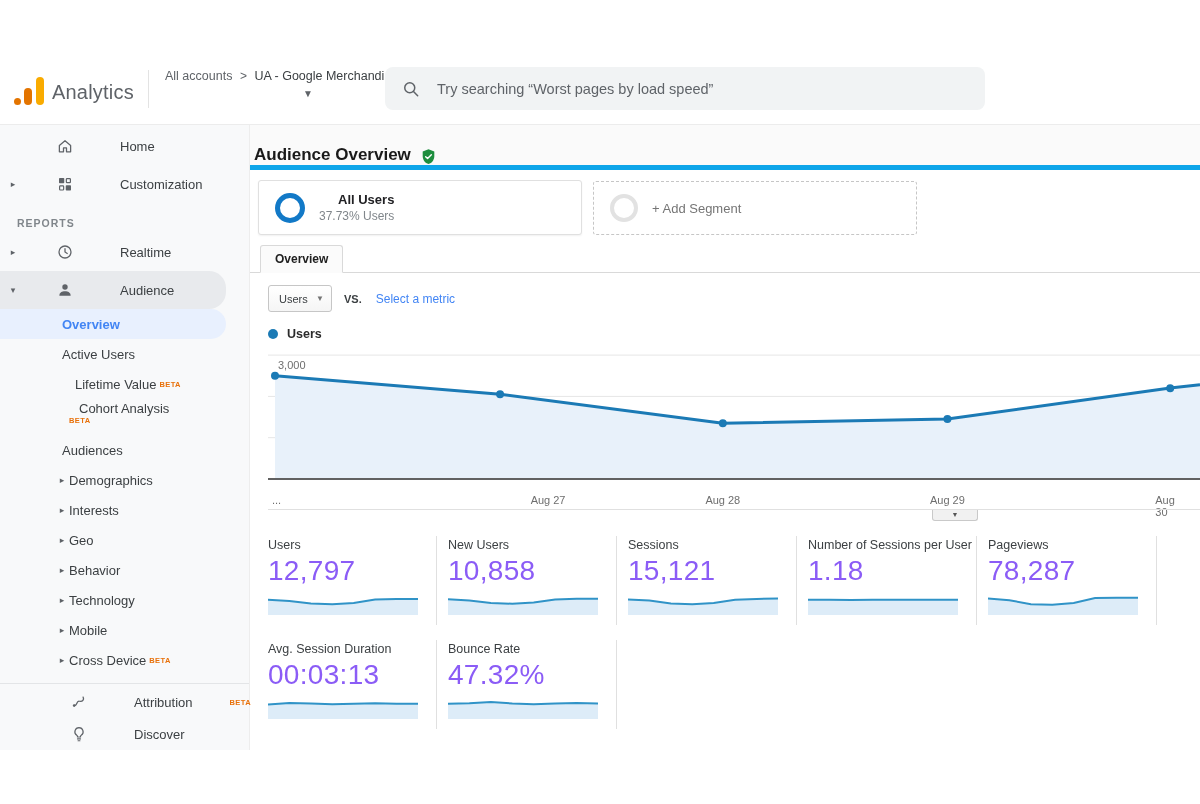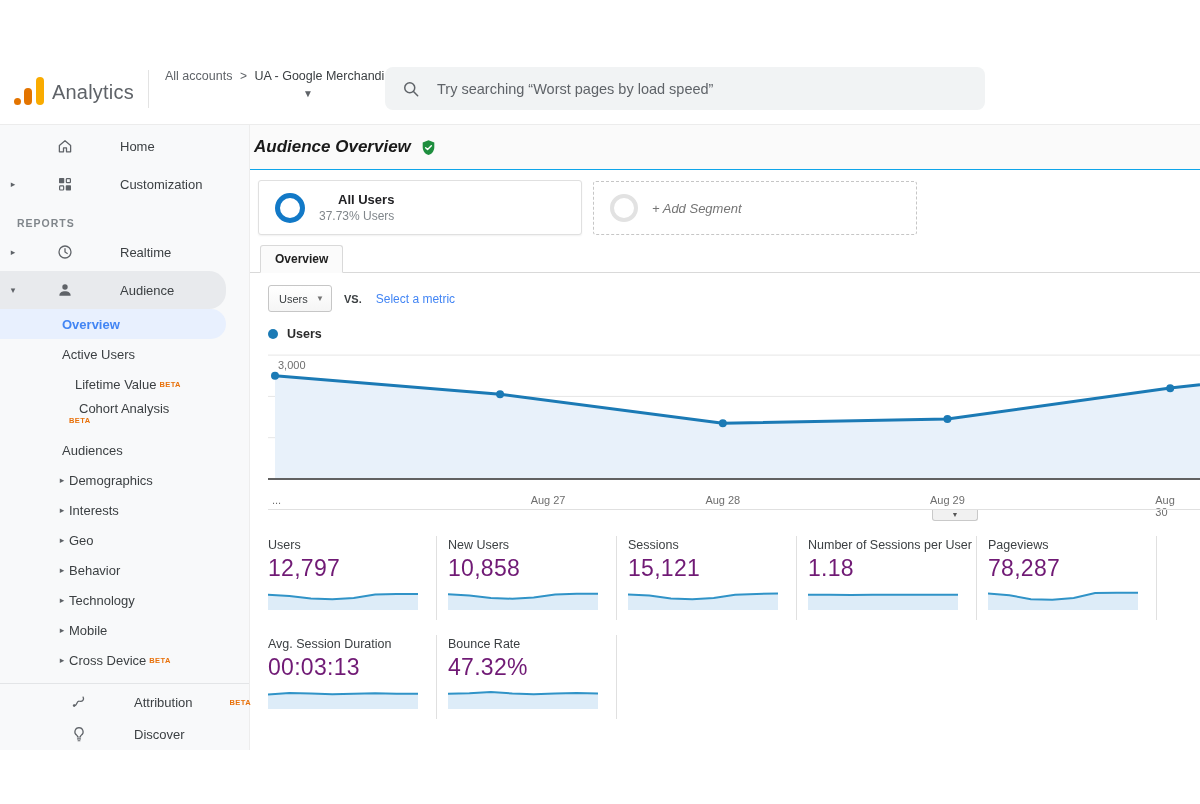--- a/index.html
+++ b/index.html
@@ -49,32 +49,32 @@
   .pill-blue .nav-label { color:#4285f4; font-weight:bold; }
   .beta-sup { color:#e8710a; font-size:7.5px; font-weight:bold; letter-spacing:.4px;
     vertical-align:super; margin-left:3px; }
   .beta-below { color:#e8710a; font-size:7.5px; font-weight:bold; letter-spacing:.4px; line-height:9px; }
   .sidebar-bottom { border-top:1px solid #e3e5e7; padding-top:2px; }
   .sidebar-bottom .nav-row { height:32px; }
   .sidebar-bottom .nav-icon { margin-left:16px; }
 
   
   .main { flex:1; background:#fff; }
-  .title-bar { height:45px; background:#fafafa; border-bottom:1px solid #0ea5e9;
-    display:flex; align-items:center; padding-left:4px;font-style:italic; }
+  .title-bar { height:45px; background:#fafafa; border-bottom:5px solid #0ea5e9;
+    display:flex; align-items:flex-end; padding-left:4px; }
   .page-title { font-size:17px; font-weight:bold; color:#1a1a1a; margin-right:9px; }
   .segments-row { padding:10px 0 0 8px; display:flex; gap:11px; height:75px;text-align:right; }
   .segment-card { width:324px; height:55px; background:#fff; border:1px solid #e0e0e0;
     border-radius:3px; box-shadow:0 1px 2px rgba(0,0,0,.06); display:flex; align-items:center;
     padding-left:16px; cursor:pointer; }
   .ring-blue { width:30px; height:30px; border:5px solid #1279c7; border-radius:50%; margin-right:14px; }
   .seg-title { font-size:13px; font-weight:bold; color:#212124; margin-bottom:2px; }
   .seg-sub { font-size:12px; color:#80868b; }
   .segment-add { width:324px; height:54px; border:1px dashed #c6c6c6; border-radius:3px;
-    display:flex; align-items:center; padding-left:16px; cursor:pointer; margin-top:1px;font-style:italic; }
+    display:flex; align-items:center; padding-left:16px; cursor:pointer; margin-top:1px; }
   .ring-grey { width:28px; height:28px; border:4px solid #e2e2e2; border-radius:50%; margin-right:14px; }
   .add-label { font-size:13px; color:#757575; }
 
   .tab-row { border-bottom:1px solid #d9d9d9; padding-left:10px; height:28px; }
   .tab { display:inline-block; height:28px; line-height:27px; padding:0 14px;
     background:#fbfbfb; border:1px solid #d9d9d9; border-bottom:1px solid #fbfbfb;
     border-radius:3px 3px 0 0; font-size:12px; font-weight:bold; color:#212121;
     position:relative; top:0; cursor:pointer; }
 
   .controls-row { margin:12px 0 0 18px; display:flex; align-items:center; }
@@ -97,21 +97,21 @@
     background:#f1f1f1; border:1px solid #c9c9c9; border-top:none; border-radius:0 0 3px 3px;
     font-size:7px; color:#555; text-align:center; line-height:9px; cursor:pointer; }
 
   .metrics { margin:26px 0 0 18px; }
   .metrics-grid { display:grid; }
   .metrics-grid.r1 { grid-template-columns:169px 180px 180px 180px 180px; }
   .metrics-grid.r2 { grid-template-columns:169px 180px 180px; margin-top:15px; }
   .metric-card { border-right:1px solid #e0e0e0; padding:2px 0 6px 0; }
   .metrics-grid .metric-card + .metric-card { padding-left:11px; }
   .m-label { font-size:12.5px; color:#3c4043; margin-bottom:3px; white-space:nowrap; }
-  .m-value { font-size:23px; color:#701a75; letter-spacing:.3px; margin-bottom:4px; }
+  .m-value { font-size:28px; color:#8b5cf6; letter-spacing:.3px; margin-bottom:4px; }
 </style>
 </head>
 <body>
 
 <div class="header">
   <div class="logo-wrap">
     <div class="logo">
       <span class="logo-dot"></span>
         <span class="logo-bar-m"></span>
         <span class="logo-bar-t"></span>

